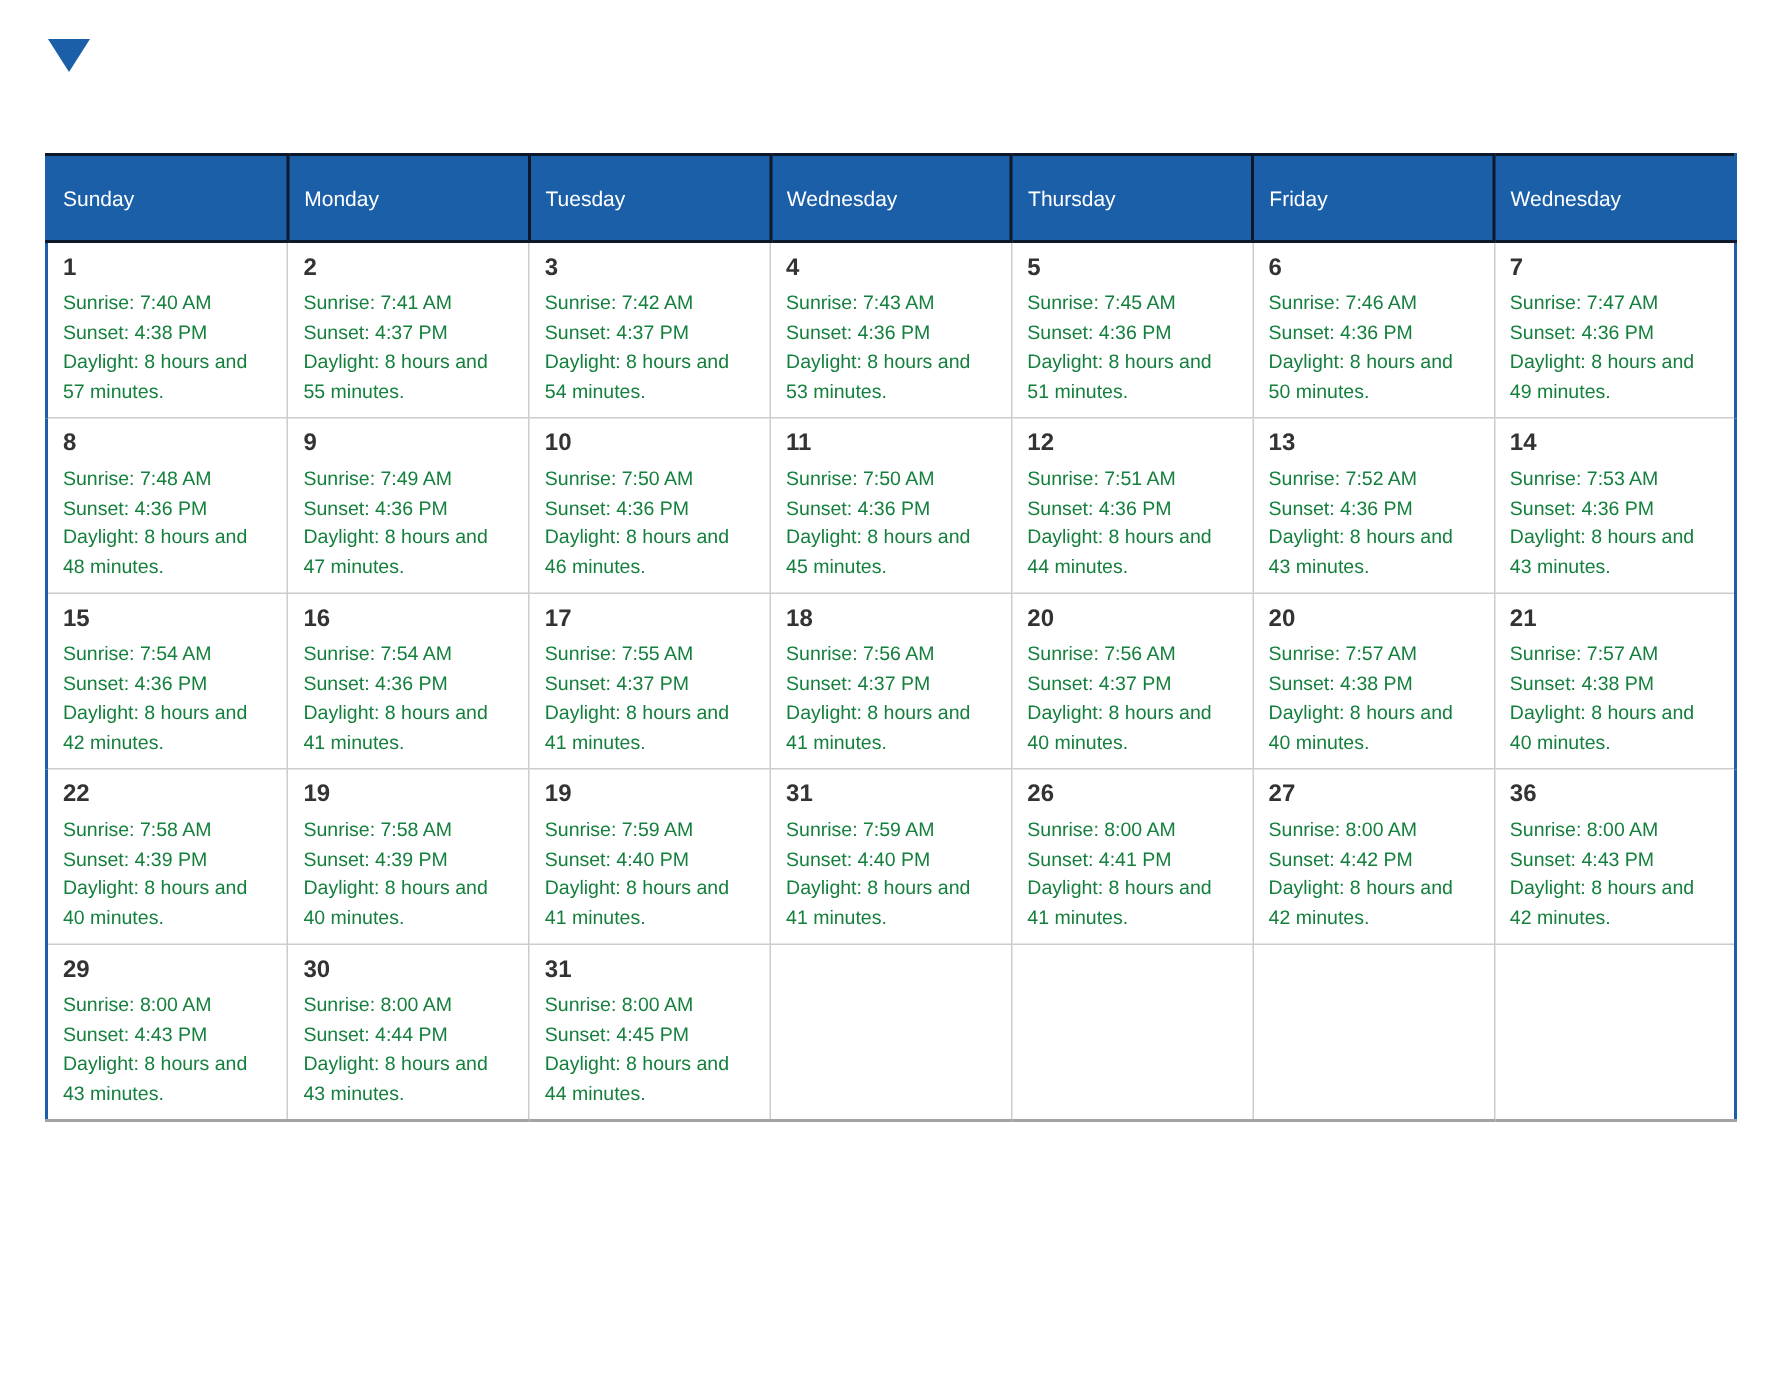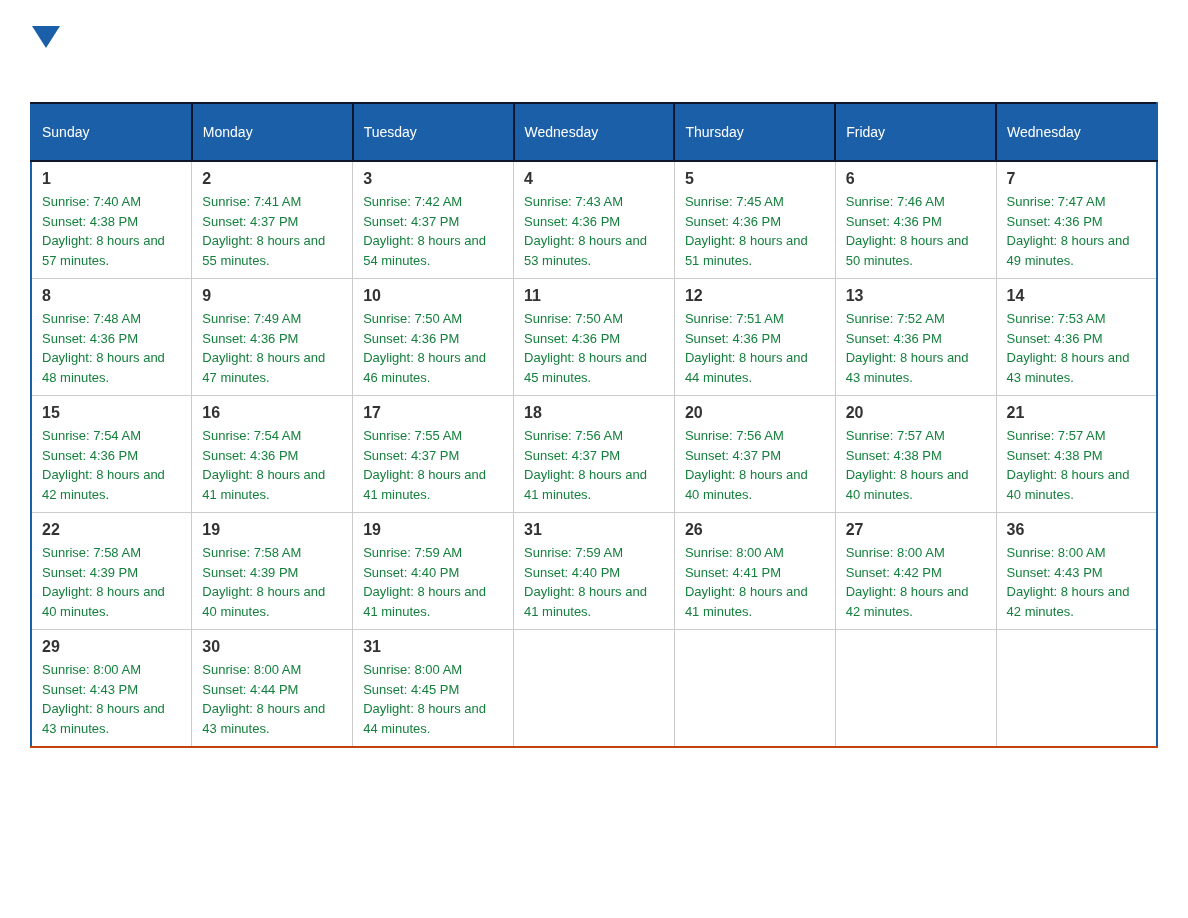--- a/index.html
+++ b/index.html
@@ -88,21 +88,21 @@
     }
     tbody tr td .day-info {
       font-size: 13px;
       line-height: 1.5;
       color: #15803d;
     }
     tbody tr td.empty {
       background: #fff;
     }
     tbody tr:last-child td {
-      border-bottom: 2px solid #c2410c;
+      border-bottom: 2px solid #a3a3a3;
     }
     thead tr th:first-child {
       border-left: 2px solid #1a5fa8;
     }
     thead tr th:last-child {
       border-right: 2px solid #1a5fa8;
     }
     tbody tr td:first-child {
       border-left: 2px solid #1a5fa8;
     }

